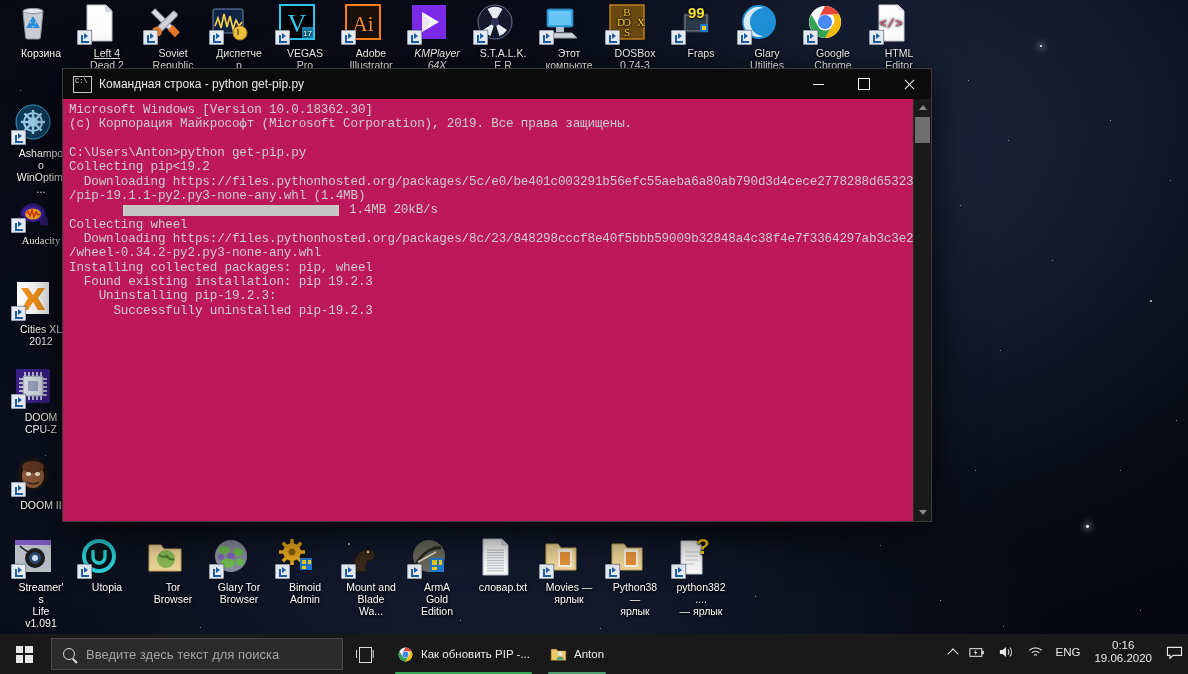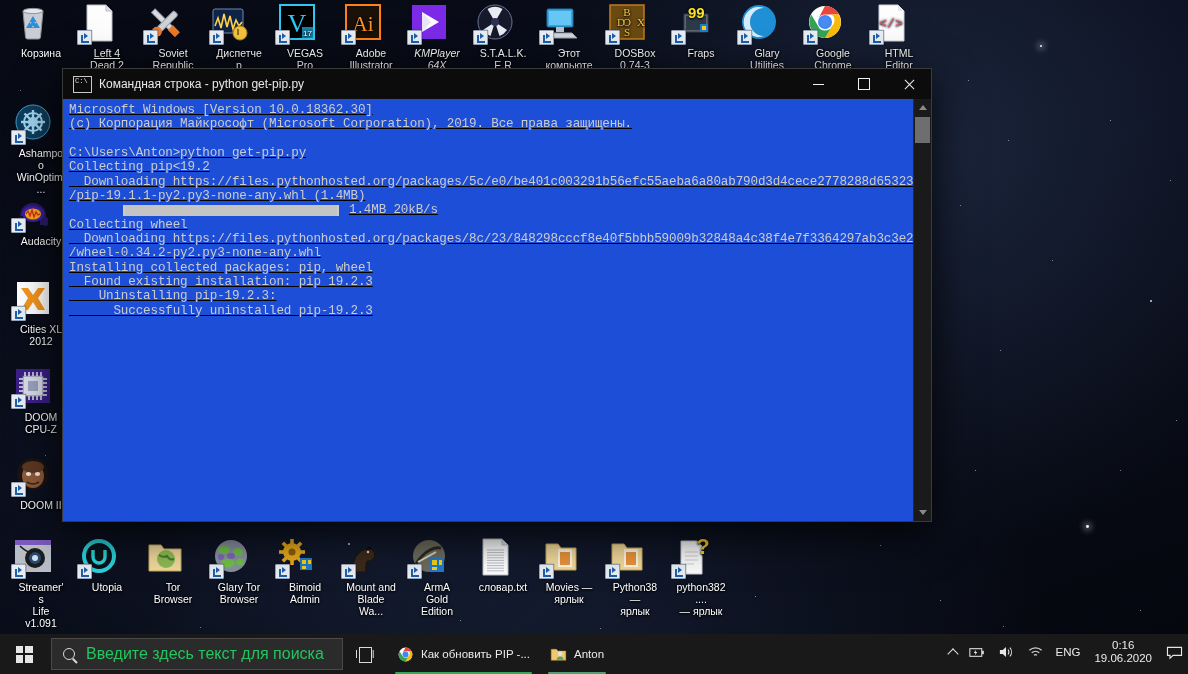--- a/index.html
+++ b/index.html
@@ -73,21 +73,21 @@
   .gl-min{width:11px;height:1px;background:#f0f0f0;display:block;}
   .gl-max{width:10px;height:10px;border:1px solid #f0f0f0;display:block;}
   .gl-close{position:relative;width:12px;height:12px;display:block;}
   .gl-close:before,.gl-close:after{
     content:"";position:absolute;left:0;top:5.5px;width:13px;height:1px;background:#f0f0f0;
   }
   .gl-close:before{transform:rotate(45deg);}
   .gl-close:after{transform:rotate(-45deg);}
   #cmd-body{
     position:absolute;left:0;top:30px;right:0;bottom:0;
-    background:#1d4ed8;overflow:hidden;text-decoration:underline;
+    background:#be185d;overflow:hidden;
   }
   #cmd-text{
     padding:4px 0 0 6px;color:#cccccc;
     font-family:"Liberation Mono","DejaVu Sans Mono",monospace;
     font-size:12.6px;line-height:14.35px;white-space:pre;
     letter-spacing:-0.15px;
   }
   .cmd-line{height:14.35px;}
   .progressline{display:flex;align-items:center;height:14.35px;}
   .pbar{
@@ -131,21 +131,21 @@
     display:flex;align-items:center;margin-left:3px;
   }
   #search-icon-wrap{width:34px;display:flex;align-items:center;justify-content:center;}
   .mag{
     width:10px;height:10px;border:1.6px solid #d8d8d8;border-radius:50%;position:relative;display:block;
   }
   .mag:after{
     content:"";position:absolute;right:-4px;bottom:-3px;width:6px;height:1.6px;
     background:#d8d8d8;transform:rotate(45deg);
   }
-  #search-text{color:#22c55e;font-size:16px;}
+  #search-text{color:#a3a3a3;font-size:13px;}
   #taskview-btn{width:44px;height:40px;display:flex;align-items:center;justify-content:center;}
   .tv-ico{position:relative;width:18px;height:14px;display:block;}
   .tv-ico:before{
     content:"";position:absolute;left:3px;top:0;width:11px;height:14px;border:1.3px solid #dadada;
   }
   .tv-ico:after{
     content:"";position:absolute;left:0;top:3px;width:1.3px;height:8px;background:#dadada;
     box-shadow:16.7px 0 0 #dadada;
   }
   .task-btn{
@@ -368,21 +368,21 @@
             <line x1="21" y1="20" x2="12.5" y2="28.5"></line>
             <line x1="21" y1="20" x2="9.0" y2="20.0"></line>
             <line x1="21" y1="20" x2="12.5" y2="11.5"></line>
             <line x1="21" y1="20" x2="21.0" y2="8.0"></line>
             <line x1="21" y1="20" x2="29.5" y2="11.5"></line>
           </g>
         </svg><span class="shortcut-badge"></span></div>
       <span class="icon-label">Ashampoo</span>
       <span class="icon-label">WinOptimi...</span>
     </div>
-    <div class="icon-cell" style="left: 0px; top: 190px;">
+    <div class="icon-cell" style="left: 0px; top: 190px; font-family: Liberation Serif, serif;">
       <div class="icon-art"><svg width="42" height="42" viewBox="0 0 42 42">
           <path d="M8 26 A13 13 0 0 1 34 26 L34 31 A4 4 0 0 1 30 35 L28 35 L28 23 L30 23 A4 4 0 0 1 34 27" fill="#2b1a6b"></path>
           <ellipse cx="21" cy="24" rx="11" ry="8" fill="#3a1fa0"></ellipse>
           <ellipse cx="21" cy="24" rx="8" ry="5.5" fill="#f5a81c"></ellipse>
           <g stroke="#e03b1c" stroke-width="1.2">
             <line x1="15" y1="24" x2="15" y2="24"></line>
           </g>
           <polyline points="14,24 16,21 18,26 20,20 22,27 24,22 26,25 28,24" fill="none" stroke="#d42b12" stroke-width="1.3"></polyline>
           <rect x="6" y="27" width="5" height="9" rx="2" fill="#2b1a6b"></rect>
           <rect x="31" y="27" width="5" height="9" rx="2" fill="#2b1a6b"></rect>

